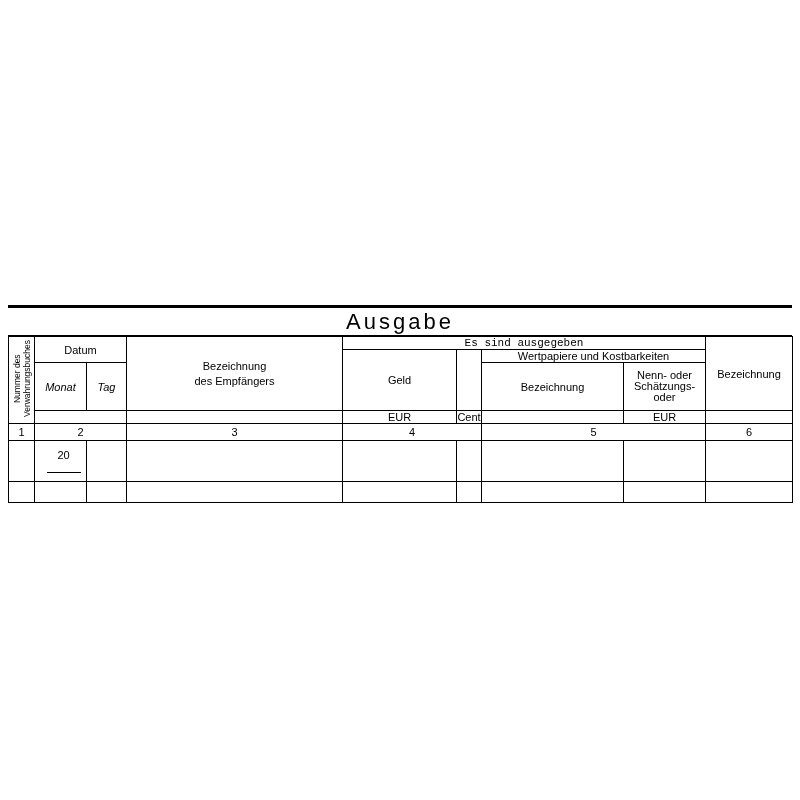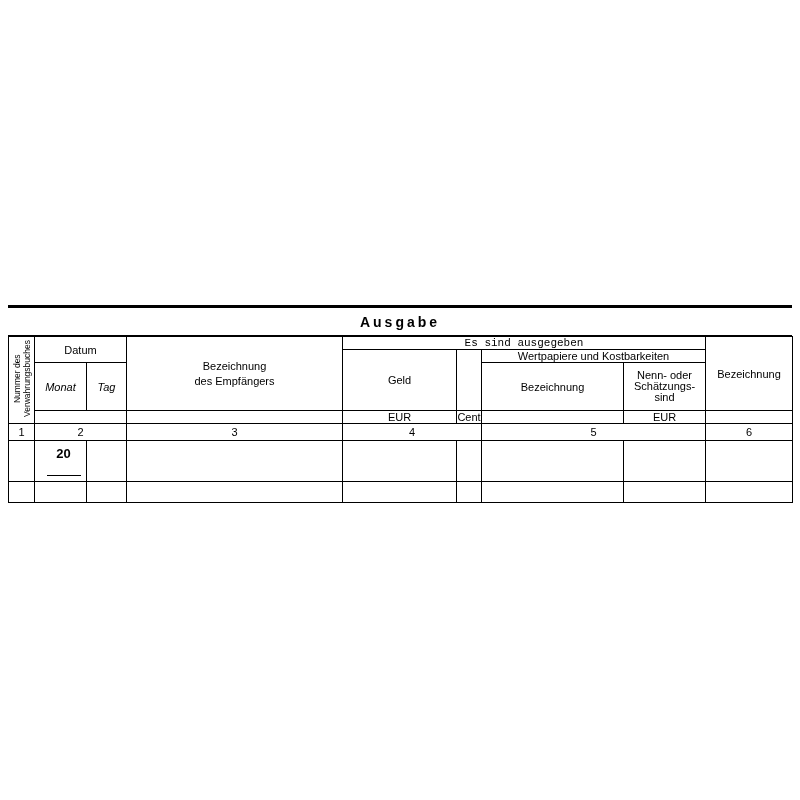--- a/index.html
+++ b/index.html
@@ -28,22 +28,22 @@
   .title-band {
     border-top: 3px solid #000;
     border-bottom: 1.5px solid #000;
     height: 27px;
     display: flex;
     align-items: center;
     justify-content: center;
     background: #ffffff;
   }
   .title-band .title-text {
-    font-size: 14px;
-    font-weight: bold;
+    font-size: 22px;
+    font-weight: normal;
     letter-spacing: 3px;
     text-align: right;
   }
 
   
   table.ledger {
     border-collapse: collapse;
     table-layout: fixed;
     width: 784px;
     background: #fff;
@@ -91,23 +91,22 @@
     font-size: 11px;
     height: 16px;
   }
 
   .tall { height: 48px; }
   .body-row td { height: 40px; }
   .body-row2 td { height: 20px; }
 
   .date-underline {
     display: inline-block;
-    font-size: 13px;
+    font-size: 11px;
     padding-left: 6px;
-    font-weight: bold;
   }
   .date-underline .ul {
     display: inline-block;
     width: 34px;
     border-bottom: 1px solid #000;
     height: 11px;
     vertical-align: bottom;
   }
   .left-al { text-align: left; }
 
@@ -162,21 +161,21 @@
       <td colspan="2" class="grp-title-sm">Wertpapiere und Kostbarkeiten</td>
     </tr>
 
     <tr class="head-row tall">
       <td class="lbl-sm">Monat</td>
       <td class="lbl-sm">Tag</td>
       <td class="lbl-med">Bezeichnung</td>
       <td class="nenn-lines">
         <span>Nenn- oder</span><br>
         <span>Schätzungs-</span><br>
-        <span>sind</span>
+        <span>oder</span>
       </td>
     </tr>
 
     <tr class="head-row">
       <td colspan="2">&nbsp;</td>
       <td>&nbsp;</td>
       <td class="lbl-xs">EUR</td>
       <td class="lbl-xs">Cent</td>
       <td>&nbsp;</td>
       <td class="lbl-xs">EUR</td>

